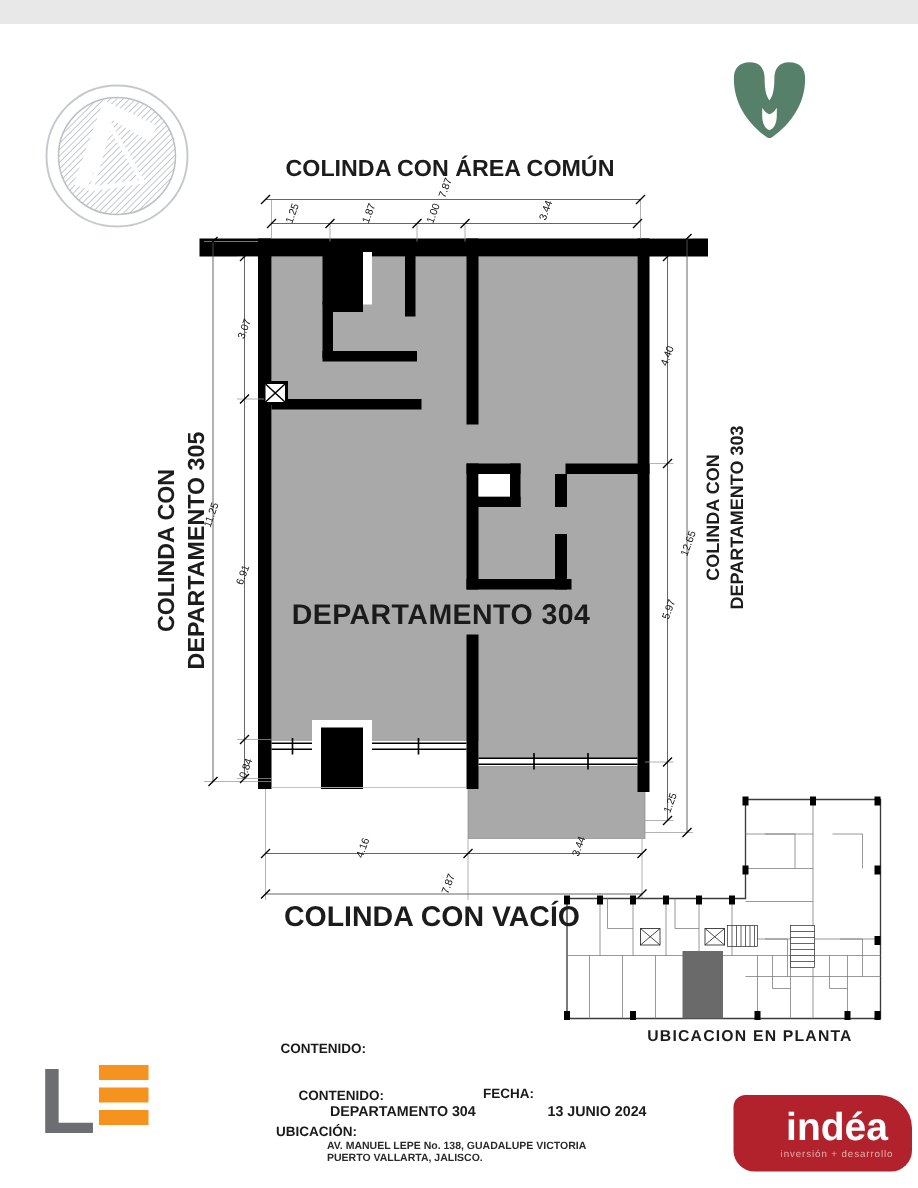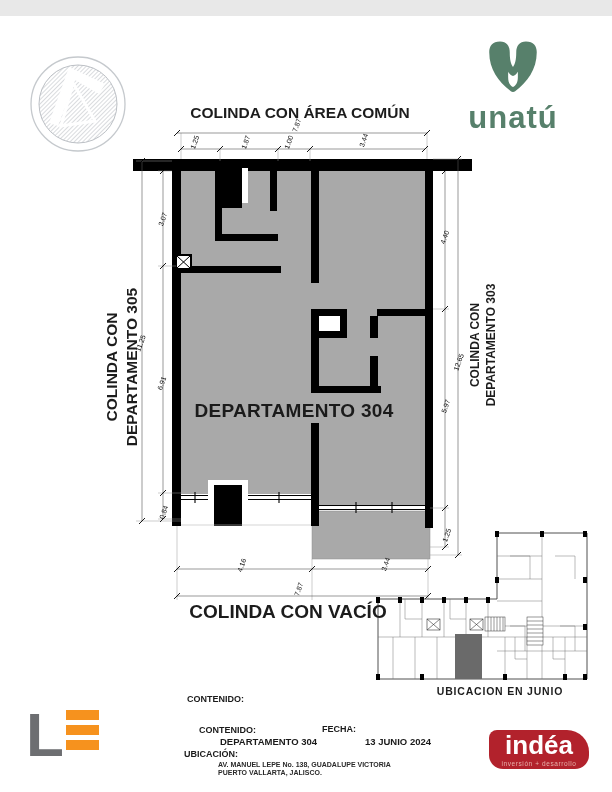--- a/index.html
+++ b/index.html
@@ -37,23 +37,23 @@
   .tb-fecha-v{left:365px;top:720px;font-size:9.5px;}
   .tb-ubicacion-l{left:184px;top:733px;}
   .tb-ubi1{left:218px;top:745px;font-size:7px;font-weight:bold;color:#2a2a2a;}
   .tb-ubi2{left:218px;top:753px;font-size:7px;font-weight:bold;color:#2a2a2a;}
   
   .leap{left:26px;top:688px;display:flex;align-items:flex-start;
     font-size:62px;font-weight:bold;color:#6d6e71;letter-spacing:-3px;line-height:1;}
   .leap .ebars{display:flex;flex-direction:column;gap:5px;padding:6px 3px 0 5px;}
   .leap .ebars i{display:block;width:33px;height:10px;background:#f6921e;}
   
-  .indea{left:489px;top:714px;width:100px;height:39px;background:#b2222c;
+  .indea{left:489px;top:714px;width:100px;height:51px;background:#b2222c;
     border-radius:8px 22px 14px 14px;display:flex;flex-direction:column;
-    align-items:center;justify-content:center;}
+    align-items:center;justify-content:center;padding-left:19px;}
   .indea-name{color:#fff;font-weight:bold;font-size:26px;line-height:1;font-style:normal;}
   .indea-tag{color:#e7b0aa;font-size:6.5px;letter-spacing:.6px;margin-top:2px;}
   
   .watermark{left:2px;top:744px;font-size:24px;white-space:nowrap;
     color:transparent;-webkit-text-stroke:1px #8f8f8f;letter-spacing:.5px;}
   
   text.dim{font-family:"Liberation Sans",sans-serif;font-size:7px;fill:#111;text-anchor:middle;}
 </style>
 </head>
 <body>
@@ -230,24 +230,23 @@
   <div class="abs room-label">DEPARTAMENTO 304</div>
 
   <div class="abs unatu">
     <svg width="54" height="60" viewBox="0 0 100 110">
       <path fill="#57806b" d="M26,6 C12,6 6,14 6,26 C6,58 24,82 46,98 C48,100 52,100 54,98
         C76,82 94,58 94,26 C94,14 88,6 74,6 C62,6 56,14 56,26 C56,40 54,48 50,53
         C46,48 44,40 44,26 C44,14 38,6 26,6 Z"></path>
       <path fill="#fff" d="M41,62 L41,72 C41,82 45,88 50,90 C55,88 59,82 59,72 L59,62
         C56,67 53,69 50,70 C47,69 44,67 41,62 Z"></path>
     </svg>
-    <div class="unatu-text">unatú</div>
-  </div>
-
-  <div class="abs keyplan-caption">UBICACION EN JUNIO</div>
+  </div>
+
+  <div class="abs keyplan-caption">UBICACION EN PLANTA</div>
 
   <div class="abs tb-label tb-desarrollo-l">CONTENIDO:</div>
   <div class="abs tb-label tb-contenido-l">CONTENIDO:</div>
   <div class="abs tb-value tb-contenido-v">DEPARTAMENTO 304</div>
   <div class="abs tb-label tb-fecha-l">FECHA:</div>
   <div class="abs tb-value tb-fecha-v">13 JUNIO 2024</div>
   <div class="abs tb-label tb-ubicacion-l">UBICACIÓN:</div>
   <div class="abs tb-ubi1">AV. MANUEL LEPE No. 138, GUADALUPE VICTORIA</div>
   <div class="abs tb-ubi2">PUERTO VALLARTA, JALISCO.</div>
 

